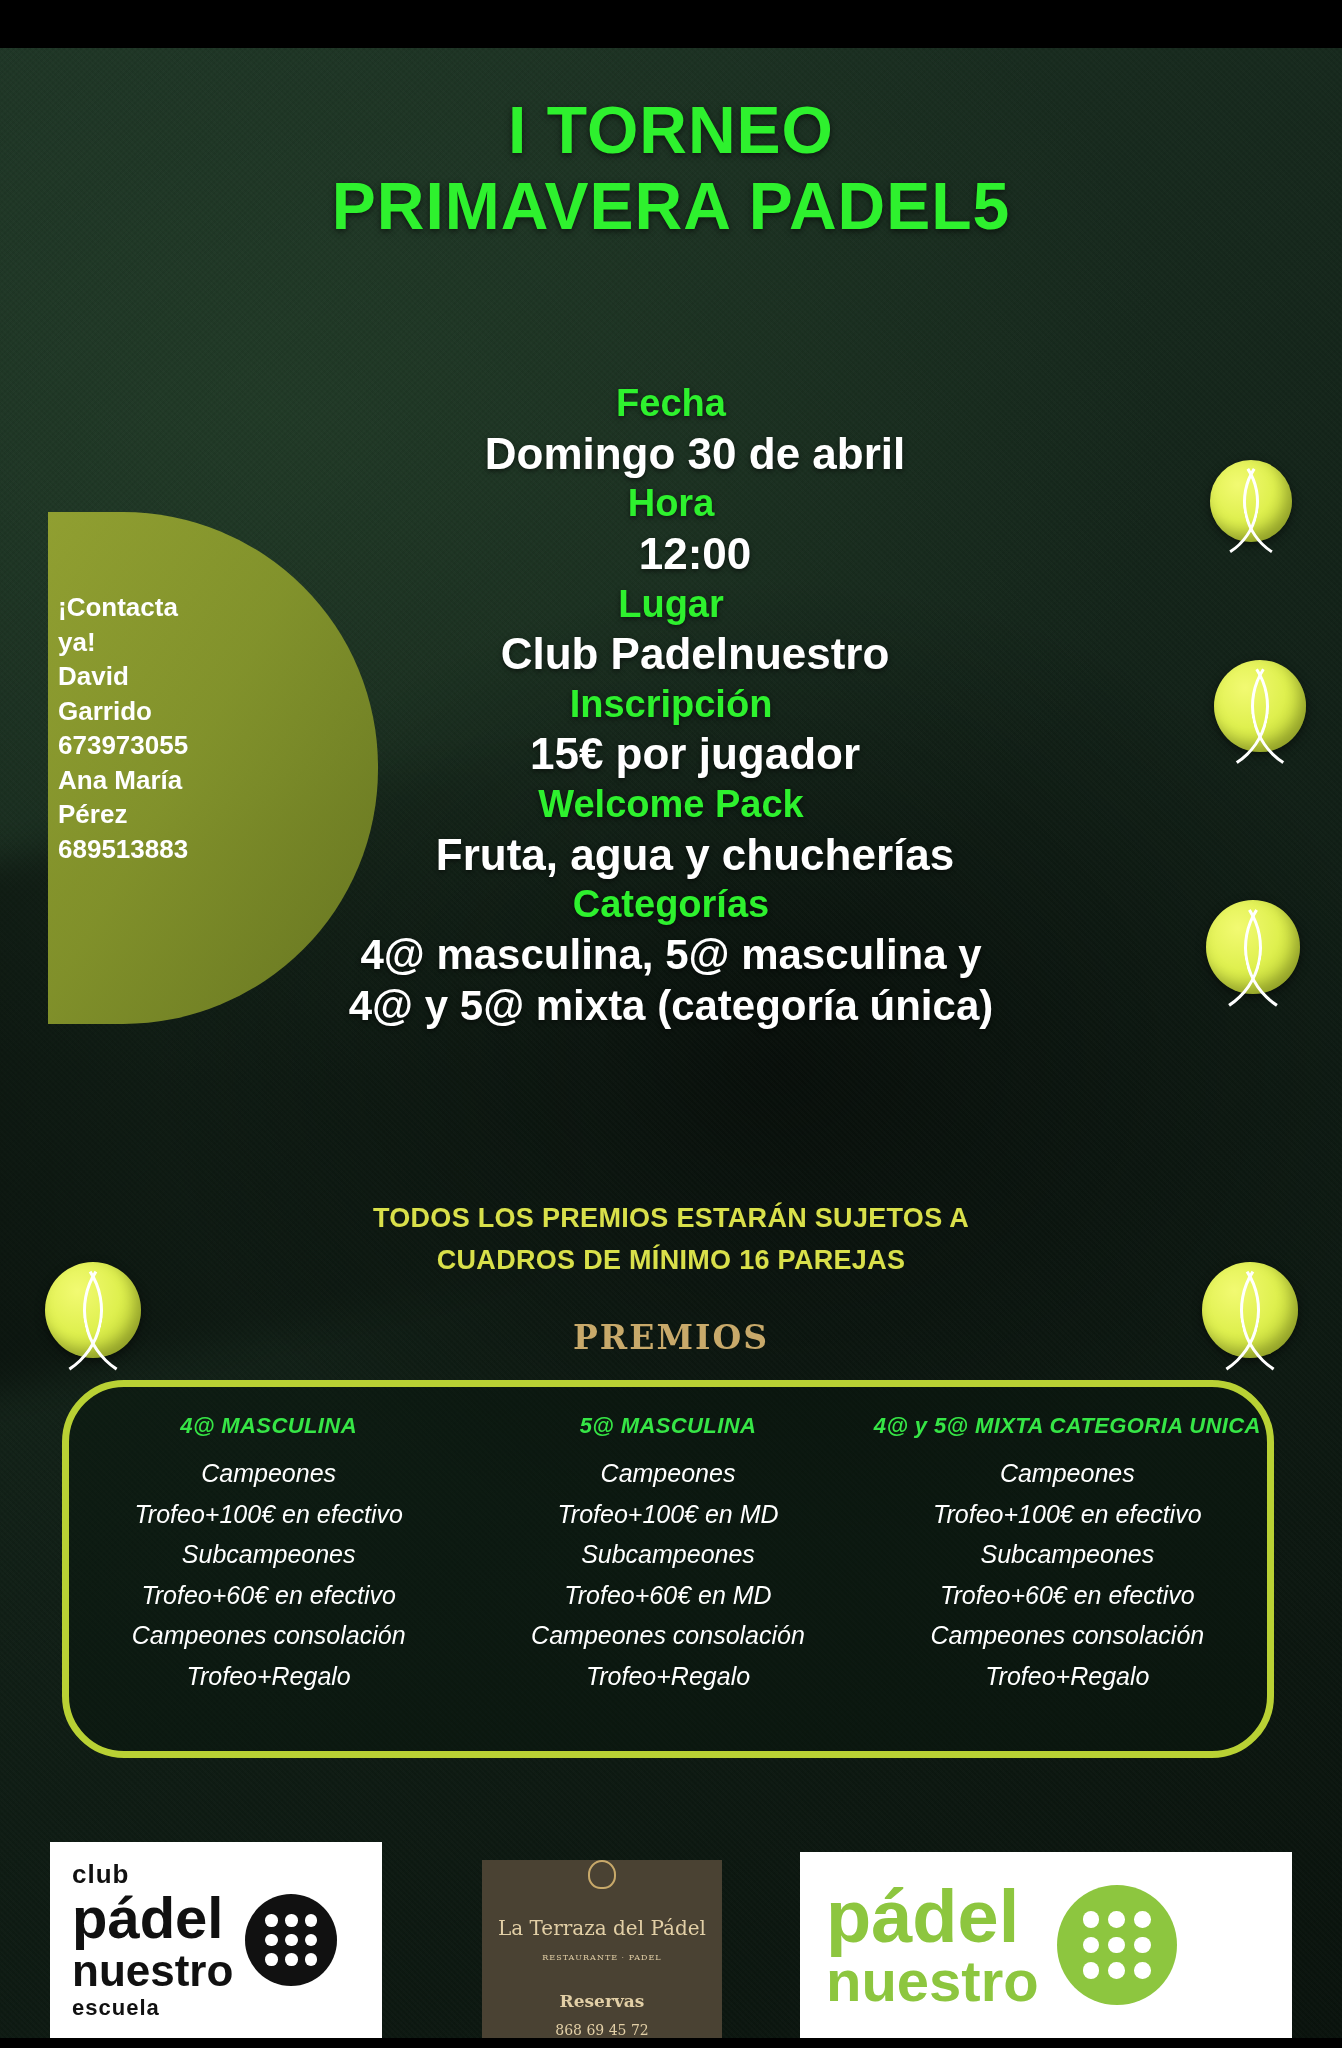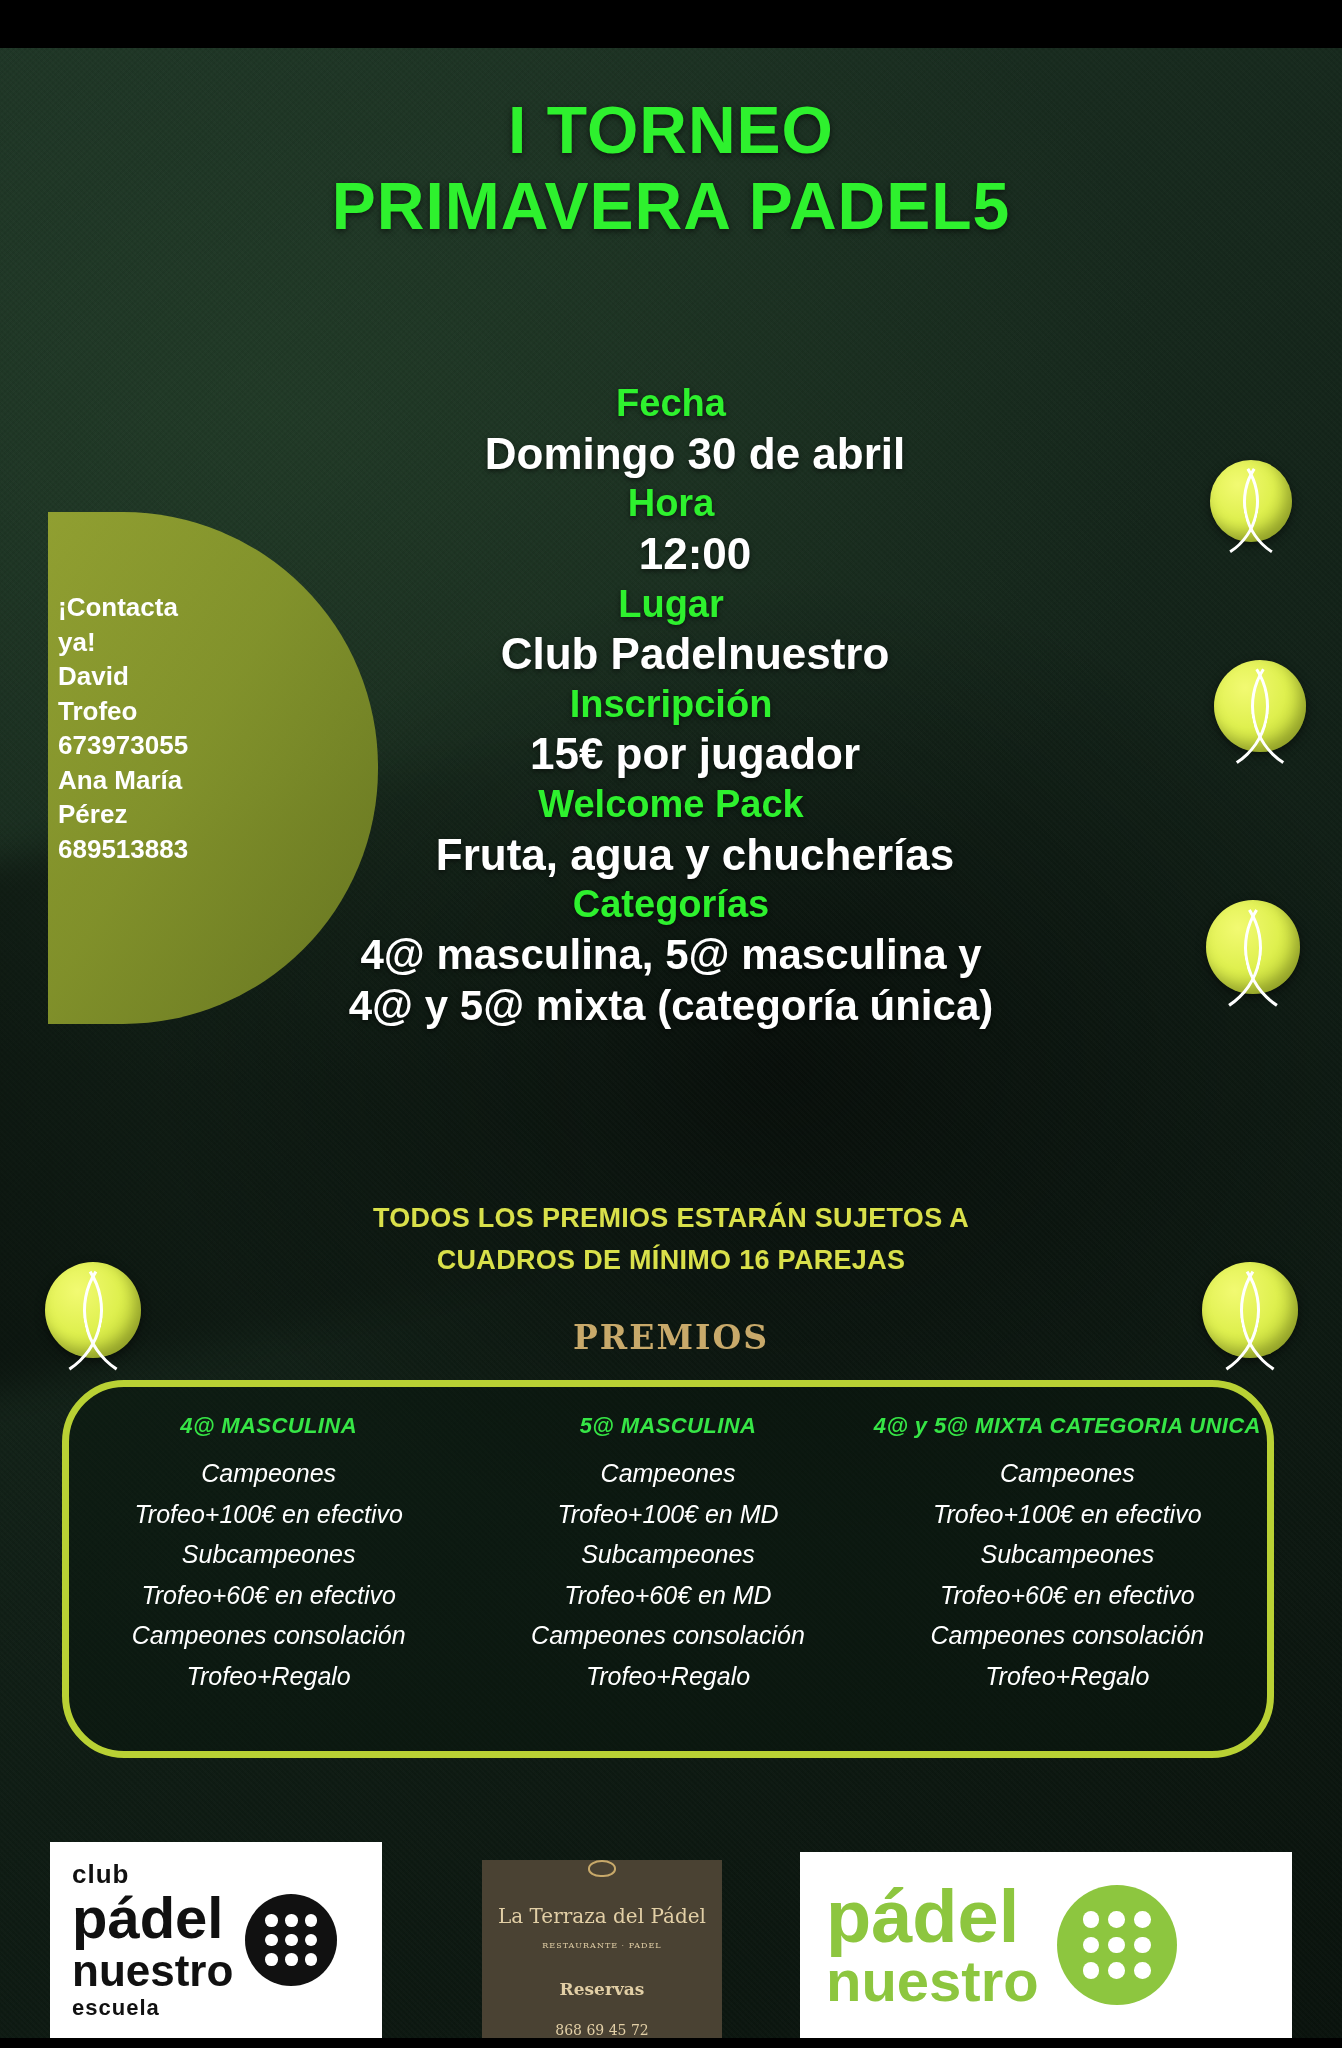--- a/index.html
+++ b/index.html
@@ -238,21 +238,21 @@
     left: 482px; width: 240px; height: 178px;
     background: #4a4233;
     display: flex; flex-direction: column; align-items: center; justify-content: center;
     color: #e2cfa6;
     font-family: "DejaVu Serif", serif;
     gap: 11px;
   }
   #logo-center .name { font-size: 20px; margin-top: 10px; }
   #logo-center .sub { font-size: 8px; letter-spacing: 1px; margin-top: 2px; }
   #logo-center .res { font-size: 17px; font-weight: bold; margin-top: 18px; }
-  #logo-center .tel { font-size: 14px; margin-top: 12px; }
+  #logo-center .tel { font-size: 14px; margin-top: 0; }
   #logo-center .racket {
     width: 28px; height: 34px; border: 2px solid #c8a96a; border-radius: 50% 50% 45% 45%;
     margin-bottom: 6px;
   }
 
   #logo-right {
     right: 50px; width: 492px; height: 186px;
     background: #ffffff;
     display: flex; align-items: center; padding-left: 26px;
   }
@@ -278,21 +278,21 @@
   <div class="title-wrap">
     <div class="title-line1">I TORNEO</div>
     <div class="title-line2">PRIMAVERA PADEL5</div>
   </div>
 
   <div class="contact-blob"></div>
   <div class="contact-text">
     <div>¡Contacta</div>
     <div>ya!</div>
     <div>David</div>
-    <div>Trofeo</div>
+    <div>Garrido</div>
     <div>673973055</div>
     <div>Ana María</div>
     <div>Pérez</div>
     <div>689513883</div>
   </div>
 
   <div class="ball" id="ball-1">
       <span class="seam"></span>
       <span class="seam2"></span>
     </div>

